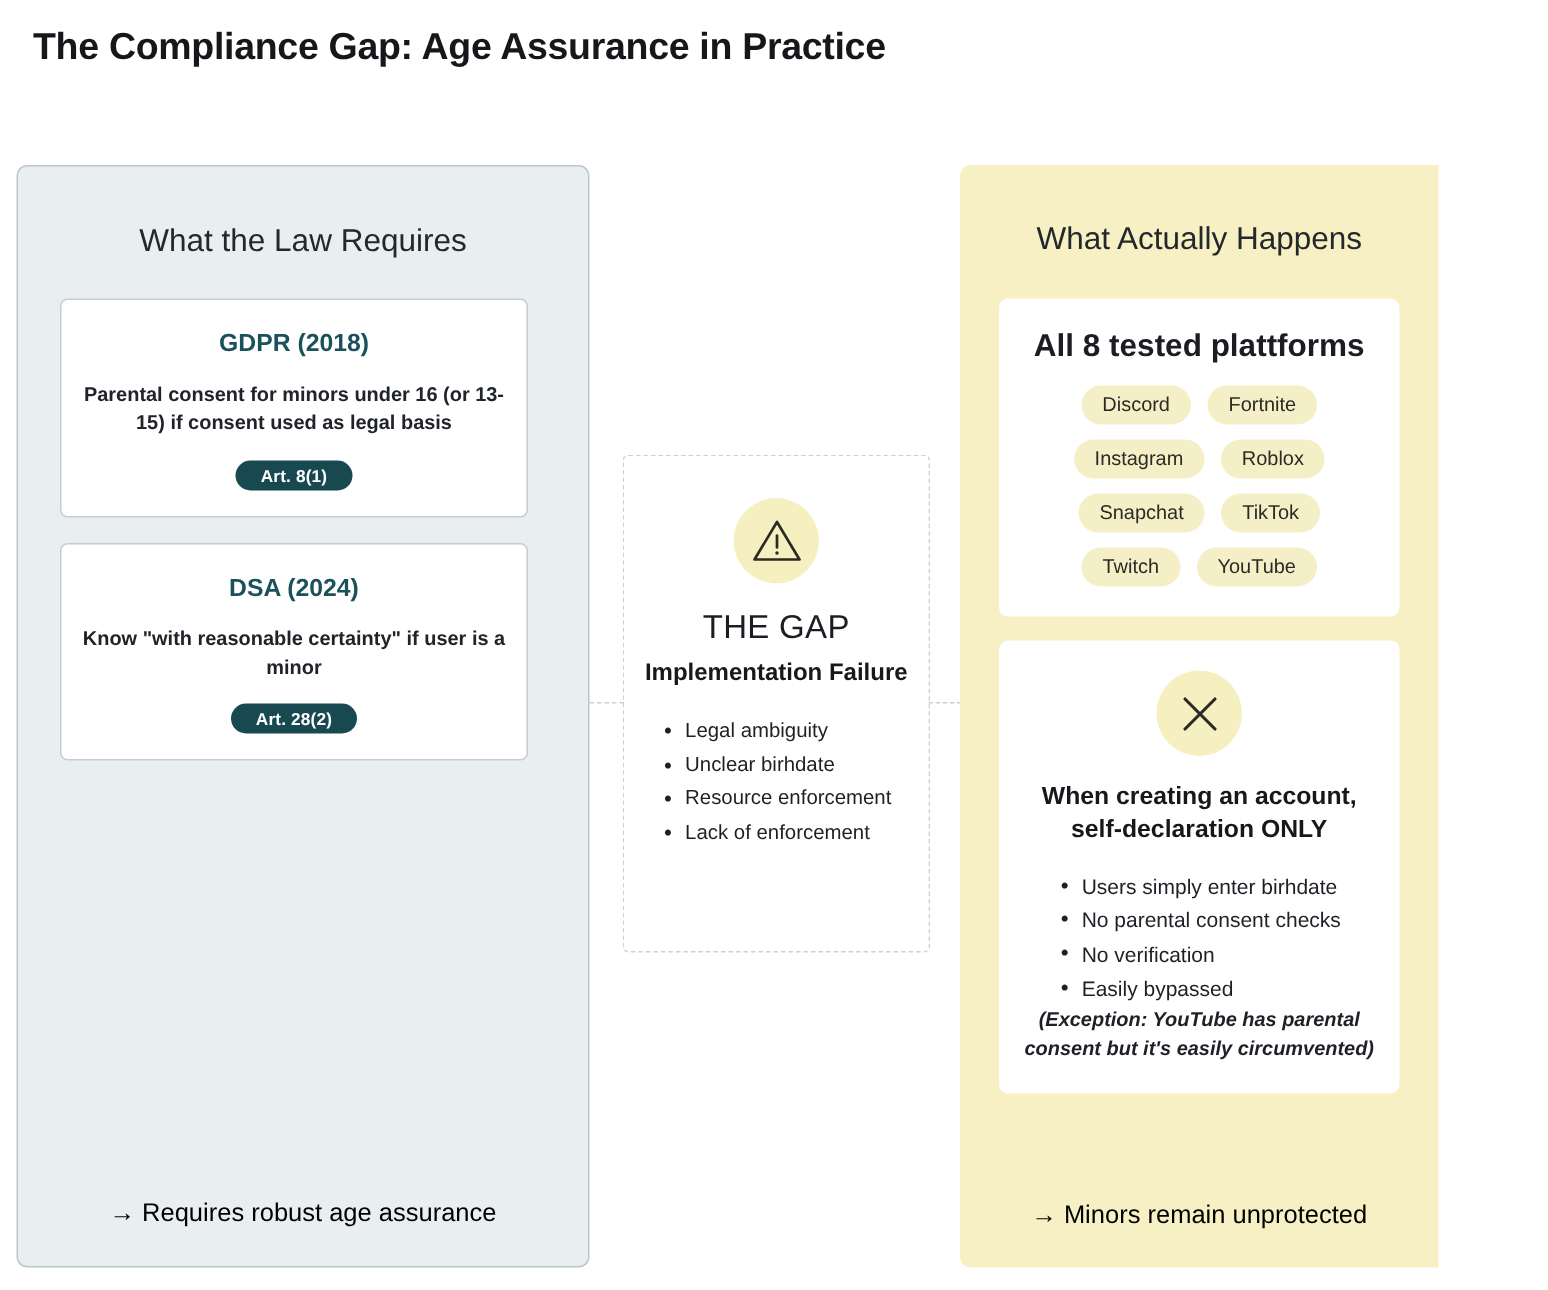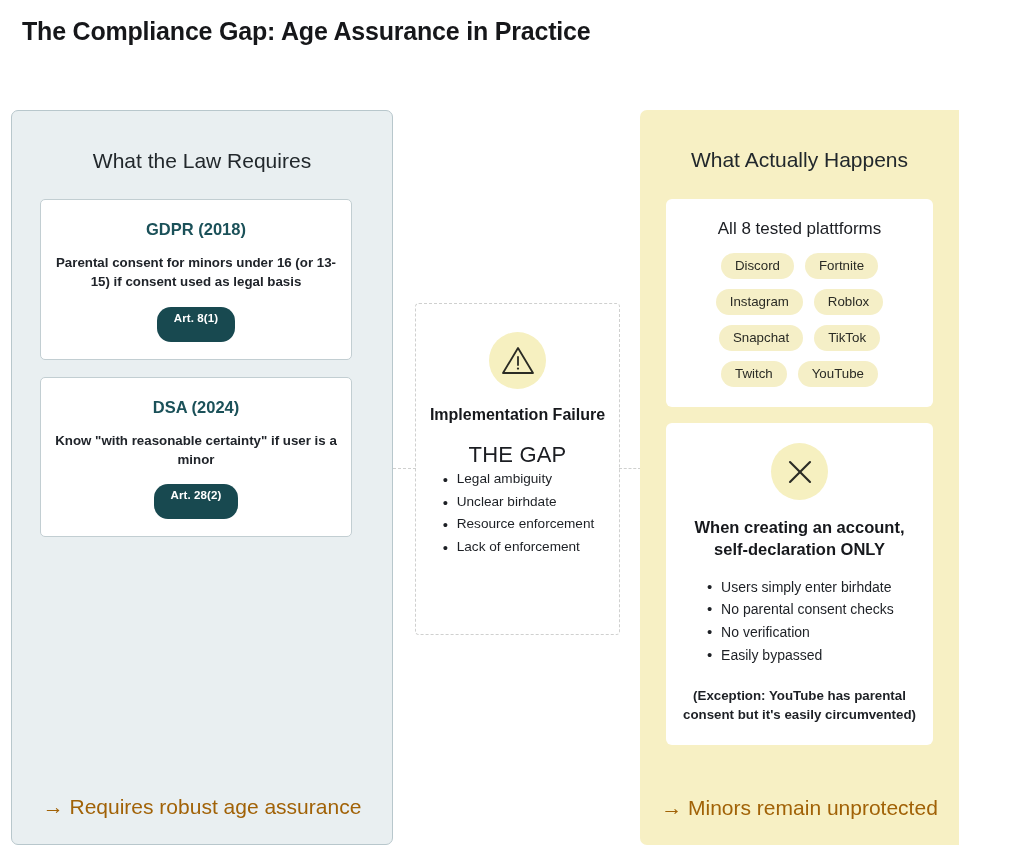--- a/index.html
+++ b/index.html
@@ -82,47 +82,47 @@
     margin-bottom: 15px;
   }
 
   .law-badge {
     display: inline-block;
     background: #184950;
     color: #ffffff;
     font-size: 11.5px;
     font-weight: bold;
     border-radius: 14px;
-    padding: 5px 17px 18px 17px;
+    padding: 5px 17px 3px 17px;
     letter-spacing: 0.1px;
   }
 
   .panel-footer {
     text-align: center;
-    font-size: 21px;
-    color: #a16207;
+    font-size: 17px;
+    color: #000000;
     position: absolute;
     left: 0;
     right: 0;
     bottom: 25px;
   }
 
   
   .reality-card {
     background: #ffffff;
     border-radius: 6px;
     margin: 0 26px 16px 26px;
     padding: 20px 16px 20px 16px;
     text-align: center;
   }
   #reality-cards { margin-top: 27px; }
 
   .reality-card-title {
-    font-size: 17px;
-    font-weight: normal;
+    font-size: 21px;
+    font-weight: bold;
     color: #1b1d22;
     margin-bottom: 14px;
   }
 
   .chips {
     display: flex;
     flex-wrap: wrap;
     justify-content: center;
     gap: 10px 11px;
     padding: 0 4px;
@@ -172,24 +172,24 @@
   .bullets li::before {
     content: "\2022";
     position: absolute;
     left: 2px;
     top: -1px;
     font-size: 15px;
   }
 
   .exception-note {
     font-size: 13.3px;
+    font-style: italic;
     font-weight: bold;
     line-height: 1.45;
     color: #1d2025;
-    margin-top: 20px;
     text-align: center;
   }
 
   
   #gap-box {
     position: absolute;
     left: 415px;
     top: 303px;
     width: 205px;
     height: 332px;
@@ -260,22 +260,22 @@
 <div id="connector-right" class="connector"></div>
 
 <section id="gap-box">
   <div class="circle-icon">
     <svg width="34" height="31" viewBox="0 0 34 31" aria-hidden="true">
       <path d="M17 3 L32 28 L2 28 Z" fill="none" stroke="#2a2b24" stroke-width="1.8" stroke-linejoin="round"></path>
       <line x1="17" y1="12" x2="17" y2="20" stroke="#2a2b24" stroke-width="1.8" stroke-linecap="round"></line>
       <circle cx="17" cy="23.6" r="1.15" fill="#2a2b24"></circle>
     </svg>
   </div>
+  <div id="gap-title">THE GAP</div>
   <div id="gap-subtitle">Implementation Failure</div>
-  <div id="gap-title">THE GAP</div>
   <ul class="bullets">
     <li>Legal ambiguity</li>
     <li>Unclear birhdate</li>
     <li>Resource enforcement</li>
     <li>Lack of enforcement</li>
   </ul>
 </section>
 
 <section id="reality-panel" class="panel">
   <h2 class="panel-heading">What Actually Happens</h2>

